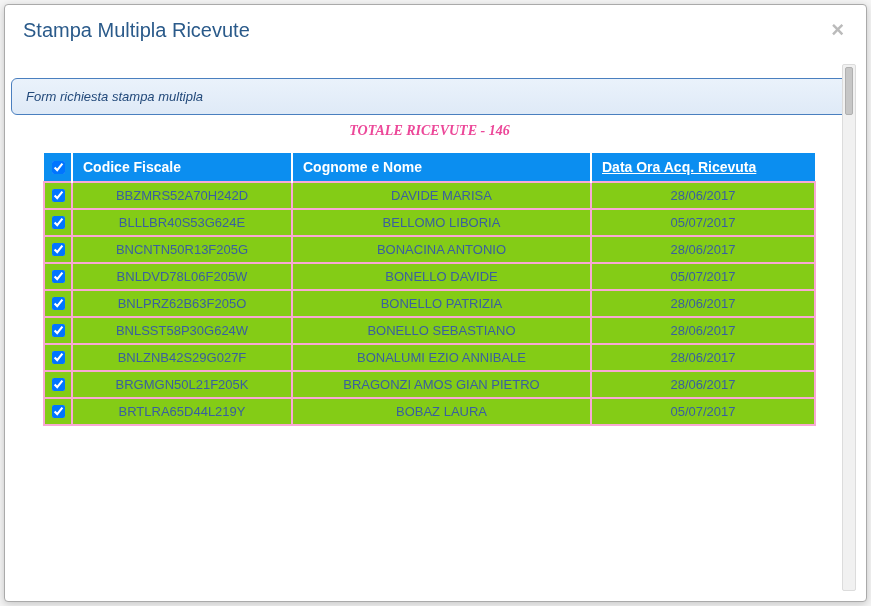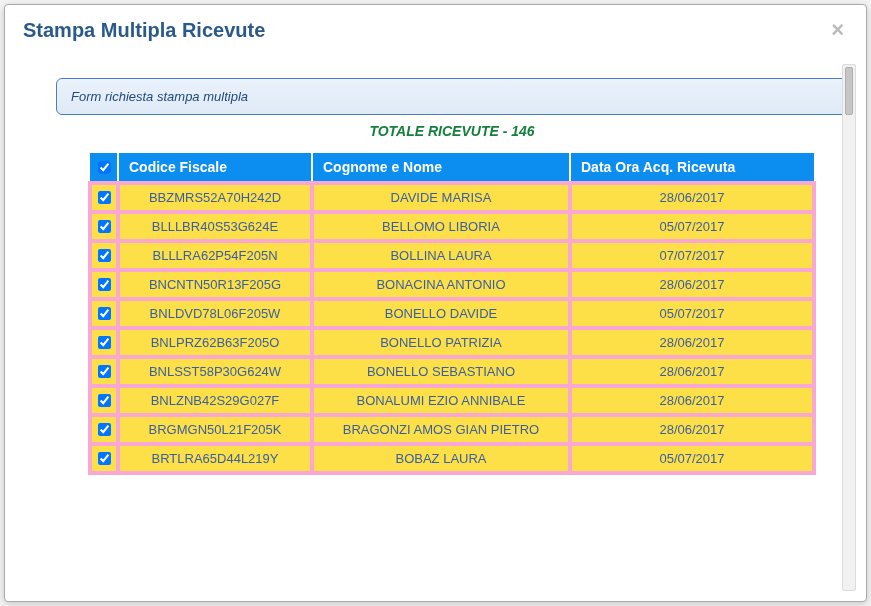--- a/index.html
+++ b/index.html
@@ -28,41 +28,40 @@
   }
   .modal-header {
     padding: 14px 18px 12px 18px;
     display: flex;
     justify-content: space-between;
     align-items: flex-start;
   }
   .modal-title {
     font-size: 20px;
     color: #2a5a8a;
-    font-weight: bold;
+    font-weight: normal;
   }
   .close-btn {
     color: #bbb;
     font-size: 22px;
     font-weight: bold;
     cursor: pointer;
     line-height: 1;
     padding: 0 4px;
   }
   .modal-body-wrap {
     flex: 1;
     position: relative;
     overflow: hidden;
   }
   .modal-body {
     position: absolute;
     top: 0; left: 0; right: 0; bottom: 0;
     overflow: auto;
-    padding: 24px 18px 0 14px;
-    margin-left: 37px;
+    padding: 24px 18px 0 6px;
   }
   
   .fake-scrollbar {
     position: absolute;
     right: 10px;
     top: 10px;
     bottom: 10px;
     width: 14px;
     background: #f1f1f1;
     border: 1px solid #dcdcdc;
@@ -83,55 +82,56 @@
     border-radius: 6px;
     background: linear-gradient(#eaf2fb, #dfeaf7);
     padding: 10px 14px;
     color: #22497a;
     font-style: italic;
     font-size: 13px;
     margin-bottom: 8px;
   }
   .totale {
     text-align: center;
-    color: #15803d;
+    color: #ec4899;
     font-weight: bold;
     font-style: italic;
     font-size: 14px;
     margin: 6px 0 14px 0;
+    font-family: Liberation Serif, serif;
   }
   .table-wrap {
     padding: 0 32px 0 32px;
   }
   table {
     width: 100%;
     border-collapse: collapse;
     table-layout: fixed;
   }
   th {
     background: #0b8ef0;
     color: #fff;
     font-weight: bold;
     font-size: 14px;
     text-align: left;
     padding: 6px 10px;
     border-right: 2px solid #fff;
   }
   th:last-child { border-right: none; }
   th.chk-col { width: 28px; text-align:center; padding:4px 2px; }
-  th.cf-col { width: 194px; }
+  th.cf-col { width: 220px; }
   th.name-col { width: auto; }
-  th.date-col { width: 244px; }
+  th.date-col { width: 224px; text-decoration: underline; }
   td {
-    border: 4px solid #f9a8d4;
+    border: 2px solid #f9a8d4;
     padding: 5px 8px;
     font-size: 13px;
     color: #3a5fa0;
     text-align: center;
-    background: #fde047;
+    background: #84cc16;
   }
   td.chk-cell { width: 28px; padding: 2px; }
   input[type=checkbox] {
     width: 13px; height: 13px;
   }
   .hdr-chk {
     display:inline-block;
   }
 </style>
 </head>
@@ -169,26 +169,20 @@
                 <td>28/06/2017</td>
               </tr>
               <tr>
                 <td class="chk-cell"><input type="checkbox" checked="" style=""></td>
                 <td>BLLLBR40S53G624E</td>
                 <td>BELLOMO LIBORIA</td>
                 <td>05/07/2017</td>
               </tr>
               <tr>
                 <td class="chk-cell"><input type="checkbox" checked="" style=""></td>
-                <td>BLLLRA62P54F205N</td>
-                <td>BOLLINA LAURA</td>
-                <td>07/07/2017</td>
-              </tr>
-              <tr>
-                <td class="chk-cell"><input type="checkbox" checked="" style=""></td>
                 <td>BNCNTN50R13F205G</td>
                 <td>BONACINA ANTONIO</td>
                 <td>28/06/2017</td>
               </tr>
               <tr>
                 <td class="chk-cell"><input type="checkbox" checked="" style=""></td>
                 <td>BNLDVD78L06F205W</td>
                 <td>BONELLO DAVIDE</td>
                 <td>05/07/2017</td>
               </tr>

